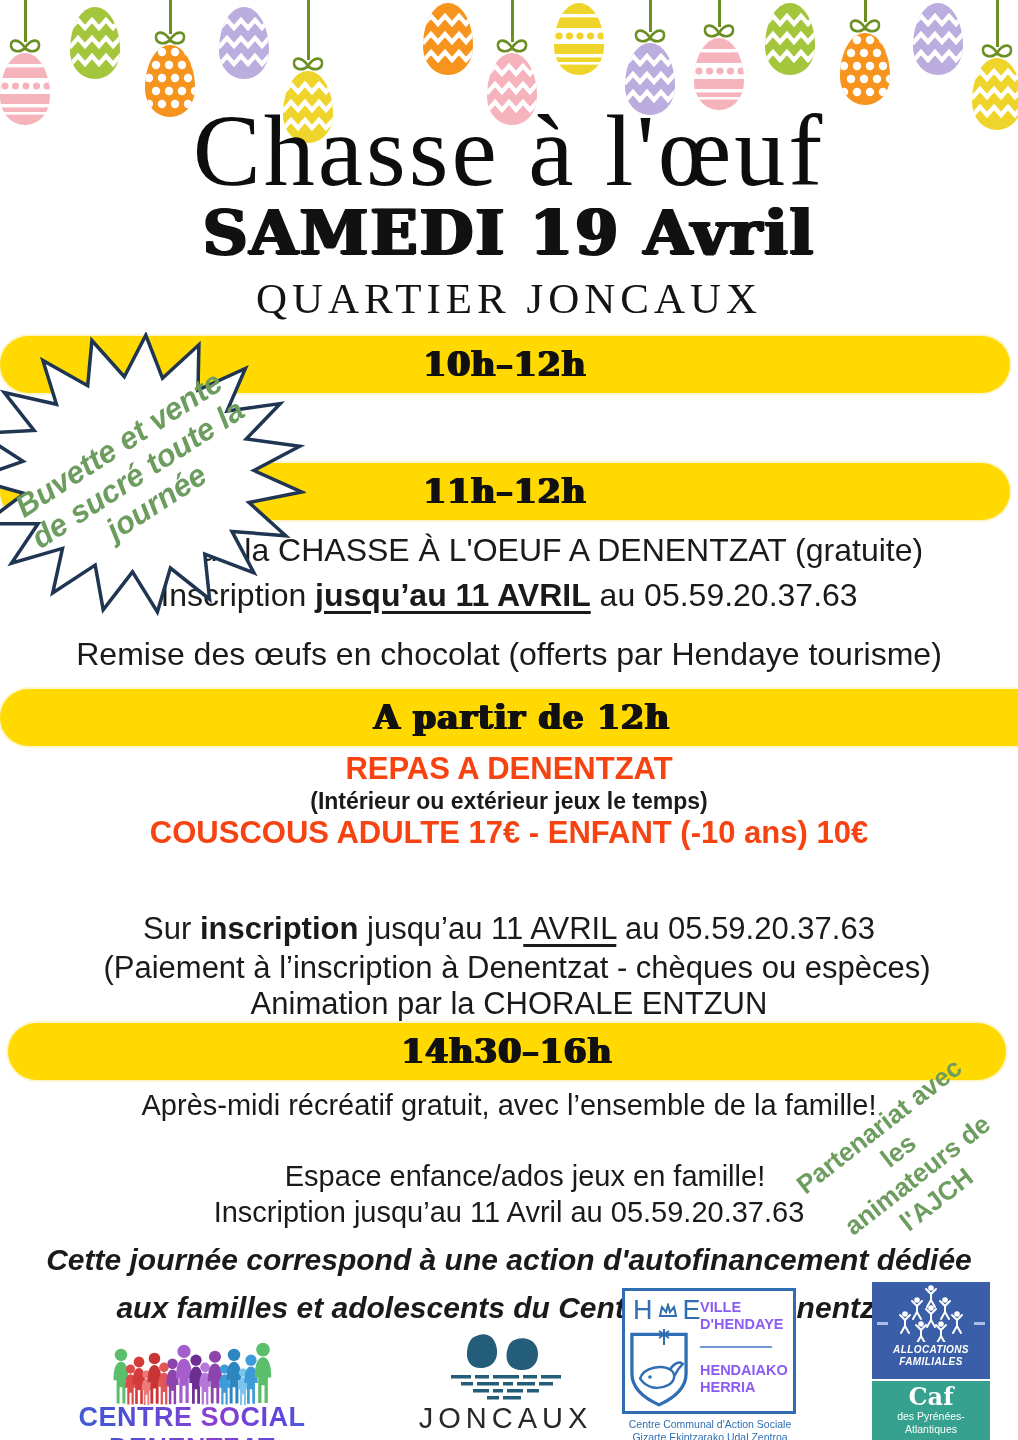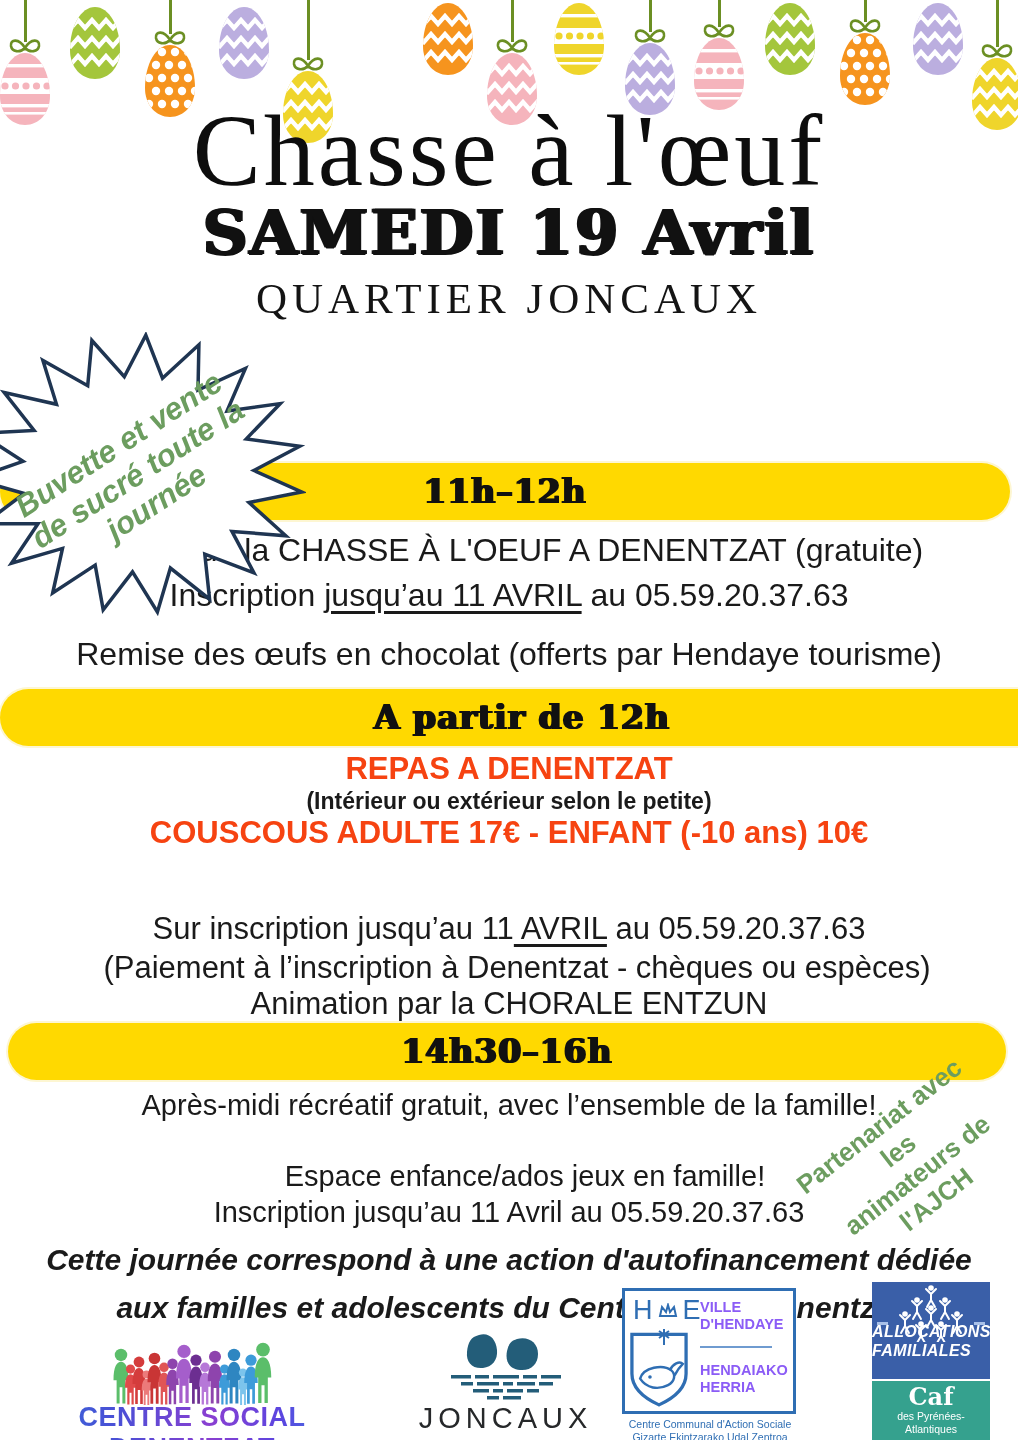--- a/index.html
+++ b/index.html
@@ -29,21 +29,21 @@
   .l-note{top:788px;font-size:23px;font-weight:bold;}
   .l-prix{top:815px;font-size:31px;font-weight:bold;color:#F64311;}
   .l-menu{top:849px;font-size:31px;}
   .l-inscr2{top:911px;font-size:31px;}
   .l-paiement{top:950px;font-size:31px;margin-left:8px;}
   .l-anim{top:986px;font-size:31px;}
   .l-apres{top:1089px;font-size:29px;}
   .l-petite{top:1125px;font-size:29px;}
   .l-ados{top:1160px;font-size:29px;padding-left:16px;}
   .l-inscr3{top:1196px;font-size:29px;}
-  .b{font-weight:normal;}
+  .b{font-weight:bold;}
   .ul{text-decoration:underline;text-decoration-thickness:3px;text-underline-offset:5px;}
   .footer-note{top:1236px;font-size:30px;font-weight:bold;font-style:italic;line-height:1.6;z-index:2;}
   .footer-note span{display:inline-block;max-width:930px;}
   
   .badge{position:absolute;left:-30px;top:332px;width:336px;height:284px;z-index:4;}
   .badge svg{position:absolute;inset:0;}
   .badge-text{position:absolute;inset:0;display:flex;flex-direction:column;align-items:center;justify-content:center;
               transform:rotate(-33deg);color:#6C9D5F;font-weight:bold;font-style:italic;font-size:31px;line-height:1.12;text-align:center;}
   
   .partner{position:absolute;left:782px;top:1078px;width:252px;height:170px;display:flex;flex-direction:column;
@@ -68,22 +68,22 @@
   .ville-frame{border:3px solid #2F6EB3;width:168px;height:120px;position:relative;background:#fff;}
   .ville-top{position:absolute;left:8px;top:4px;display:flex;align-items:center;gap:5px;color:#2F6EB3;font-size:27px;}
   .ville-mono{position:absolute;left:32px;top:36px;}
   .ville-shield{position:absolute;left:2px;top:40px;}
   .ville-col{position:absolute;right:5px;top:8px;width:88px;color:#8b5cf6;font-weight:bold;font-size:14.5px;line-height:1.15;}
   .ville-div{width:72px;height:2px;background:#6f9bd0;margin:14px 0;}
   .ville-sub{margin-top:4px;text-align:center;color:#2F6EB3;font-size:10.5px;line-height:1.25;width:176px;}
   .logo-caf{position:absolute;left:872px;top:1282px;width:118px;z-index:2;}
   .caf-top{height:97px;background:#3A5FA8;position:relative;}
   .caf-dash{position:absolute;top:40px;width:11px;height:3px;background:#A8C0E8;}
-  .caf-alloc{position:absolute;bottom:19px;width:100%;text-align:left;color:#fff;font-style:italic;font-weight:bold;
-             font-size:16px;line-height:1.15;letter-spacing:0.4px;}
+  .caf-alloc{position:absolute;bottom:12px;width:100%;text-align:center;color:#fff;font-style:italic;font-weight:bold;
+             font-size:10px;line-height:1.15;letter-spacing:0.4px;}
   .caf-bottom{margin-top:2px;height:59px;background:#35A18E;color:#fff;text-align:center;padding-top:3px;box-sizing:border-box;}
   .caf-name{font-size:24px;font-weight:bold;font-family:"DejaVu Serif",serif;line-height:1.1;}
   .caf-region{font-size:10.5px;line-height:1.2;}
 </style>
 </head>
 <body>
 
 <div class="poster">
 
   <div class="egg-zone" id="egg-zone">
@@ -380,20 +380,21 @@
               <polyline points="-4,50 3,58 10,50 17,58 24,50 31,58 38,50 45,58 52,50 59,58" fill="none" stroke="#fff" stroke-width="4.2"></polyline>
             </g>
           </svg></div>
       </div>
     </div>
 
   <div class="abs title-main">Chasse à l'œuf</div>
   <div class="abs title-date">SAMEDI 19 Avril</div>
   <div class="abs title-loc">QUARTIER JONCAUX</div>
 
+  <div class="banner b1">10h–12h</div>
   <div class="banner b2">11h–12h</div>
   <div class="banner b3">A partir de 12h</div>
   <div class="banner b4">14h30–16h</div>
 
   <div class="badge">
     <svg id="badge-svg" width="336" height="284" viewBox="0 0 336 284">
         <polygon points="331.6,160.0 279.0,170.5 315.8,203.8 262.0,199.4 284.0,240.9 234.8,222.1 239.6,267.2 200.4,236.1 187.4,280.0 162.5,239.9 133.2,277.9 125.2,233.1 82.7,261.0 92.5,216.4 41.5,231.2 68.0,191.7 13.9,191.8 54.3,161.5 3.1,146.9 53.0,129.3 10.1,101.5 64.1,98.4 34.3,60.6 86.5,72.3 72.9,28.4 117.7,53.7 121.9,8.5 154.3,44.7 175.8,3.2 192.5,46.2 228.9,12.8 228.0,58.1 275.4,36.5 257.0,79.1 310.2,71.6 276.3,106.9 329.7,114.3 283.9,138.5" fill="#ffffff" stroke="#1F3552" stroke-width="3.5"></polygon>
       </svg>
     <div class="badge-text">
       <div>Buvette et vente</div>
@@ -401,21 +402,21 @@
       <div>journée</div>
     </div>
   </div>
 
 
   <div class="abs txt l-depart">Départ de la CHASSE À L'OEUF A DENENTZAT (gratuite)</div>
   <div class="abs txt l-inscr1"><span>Inscription </span><span class="b ul">jusqu’au 11 AVRIL</span><span> au 05.59.20.37.63</span></div>
   <div class="abs txt l-remise">Remise des œufs en chocolat (offerts par Hendaye tourisme)</div>
 
   <div class="abs txt l-repas">REPAS A DENENTZAT</div>
-  <div class="abs txt l-note">(Intérieur ou extérieur selon le petite)</div>
+  <div class="abs txt l-note">(Intérieur ou extérieur jeux le temps)</div>
   <div class="abs txt l-prix">COUSCOUS ADULTE 17€ - ENFANT (-10 ans) 10€</div>
   <div class="abs txt l-inscr2"><span>Sur </span><span class="b">inscription</span><span> jusqu’au 11</span><span class="ul"> AVRIL</span><span>  au 05.59.20.37.63</span></div>
   <div class="abs txt l-paiement">(Paiement à l’inscription à Denentzat - chèques ou espèces)</div>
   <div class="abs txt l-anim">Animation par la CHORALE ENTZUN</div>
 
   <div class="abs txt l-apres">Après-midi récréatif gratuit, avec l’ensemble de la famille!</div>
   <div class="abs txt l-ados">Espace enfance/ados jeux en famille!</div>
   <div class="abs txt l-inscr3">Inscription jusqu’au 11 Avril au 05.59.20.37.63</div>
 
   <div class="partner">

